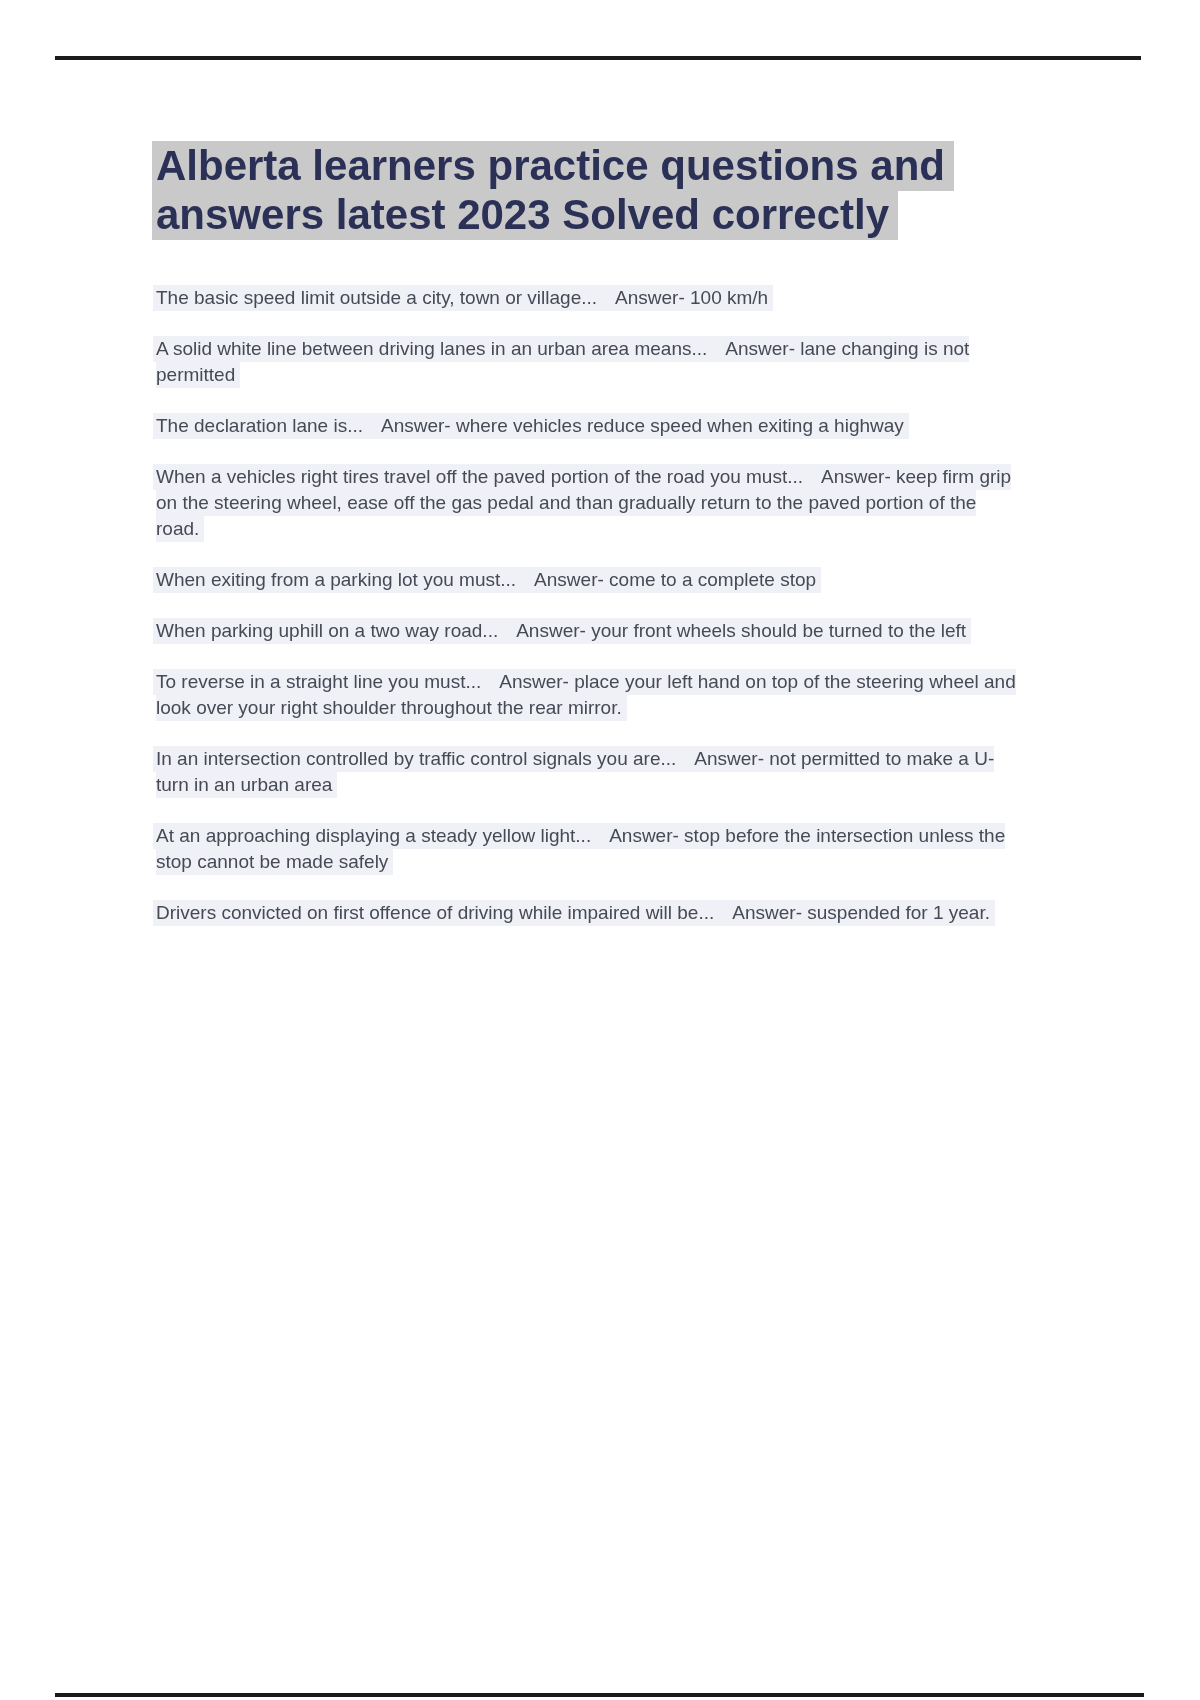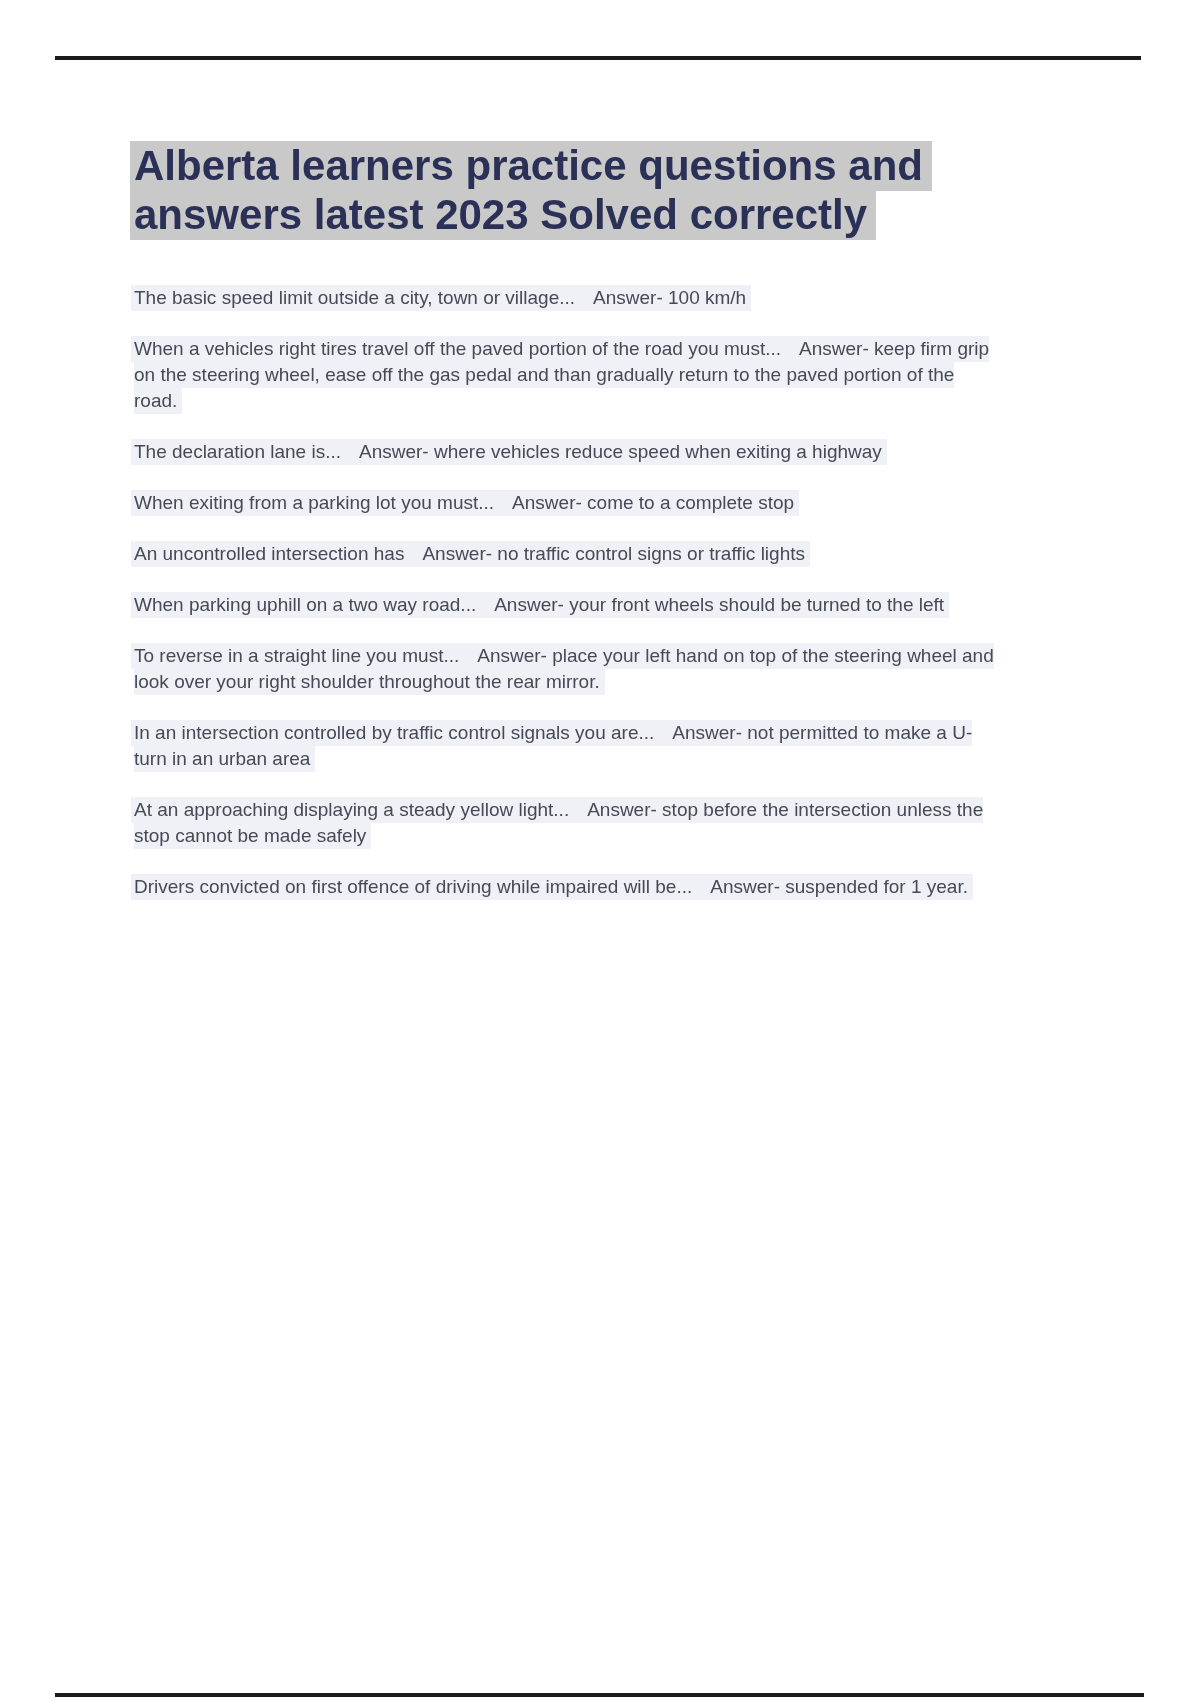--- a/index.html
+++ b/index.html
@@ -13,21 +13,21 @@
   }
   .rule {
     position: absolute;
     height: 4px;
     background: var(--rule, #1b1b1b);
   }
   .rule-top    { left: 55px; top: 56px;   width: 1086px; }
   .rule-bottom { left: 55px; top: 1693px; width: 1089px; }
   .content {
     position: absolute;
-    left: 134px;
+    left: 156px;
     top: 141px;
     width: 862px;
   }
   h1.doc-title {
     margin: 0 0 46px 0;
     font-size: 42px;
     line-height: 49px;
     font-weight: bold;
     color: var(--title-text, #2b3156);
   }
@@ -57,30 +57,30 @@
 
 <div class="page">
   <div class="rule rule-top"></div>
 
   <div class="content">
     <h1 class="doc-title"><span class="tl">Alberta learners practice questions and</span><br><span class="tl">answers latest 2023 Solved correctly</span></h1>
 
     <div class="qa-list">
       <p class="qa"><span class="hl"><span>The basic speed limit outside a city, town or village...</span><span class="gap"></span><span>Answer- 100 km/h</span></span></p>
 
+      <p class="qa"><span class="hl"><span>A solid white line between driving lanes in an urban area means...</span><span class="gap"></span><span>Answer- lane changing is not permitted</span></span></p>
+
+      <p class="qa"><span class="hl"><span>The declaration lane is...</span><span class="gap"></span><span>Answer- where vehicles reduce speed when exiting a highway</span></span></p>
 
       <p class="qa"><span class="hl"><span>When a vehicles right tires travel off the paved portion of the road you must...</span><span class="gap"></span><span>Answer- keep firm grip on the steering wheel, ease off the gas pedal and than gradually return to the paved portion of the road.</span></span></p>
-
-      <p class="qa"><span class="hl"><span>The declaration lane is...</span><span class="gap"></span><span>Answer- where vehicles reduce speed when exiting a highway</span></span></p>
 
 
       <p class="qa"><span class="hl"><span>When exiting from a parking lot you must...</span><span class="gap"></span><span>Answer- come to a complete stop</span></span></p>
 
 
-      <p class="qa"><span class="hl"><span>An uncontrolled intersection has</span><span class="gap"></span><span>Answer- no traffic control signs or traffic lights</span></span></p>
 
 
       <p class="qa"><span class="hl"><span>When parking uphill on a two way road...</span><span class="gap"></span><span>Answer- your front wheels should be turned to the left</span></span></p>
 
       <p class="qa"><span class="hl"><span>To reverse in a straight line you must...</span><span class="gap"></span><span>Answer- place your left hand on top of the steering wheel and look over your right shoulder throughout the rear mirror.</span></span></p>
 
       <p class="qa"><span class="hl"><span>In an intersection controlled by traffic control signals you are...</span><span class="gap"></span><span>Answer- not permitted to make a U-turn in an urban area</span></span></p>
 
       <p class="qa"><span class="hl"><span>At an approaching displaying a steady yellow light...</span><span class="gap"></span><span>Answer- stop before the intersection unless the stop cannot be made safely</span></span></p>
 

